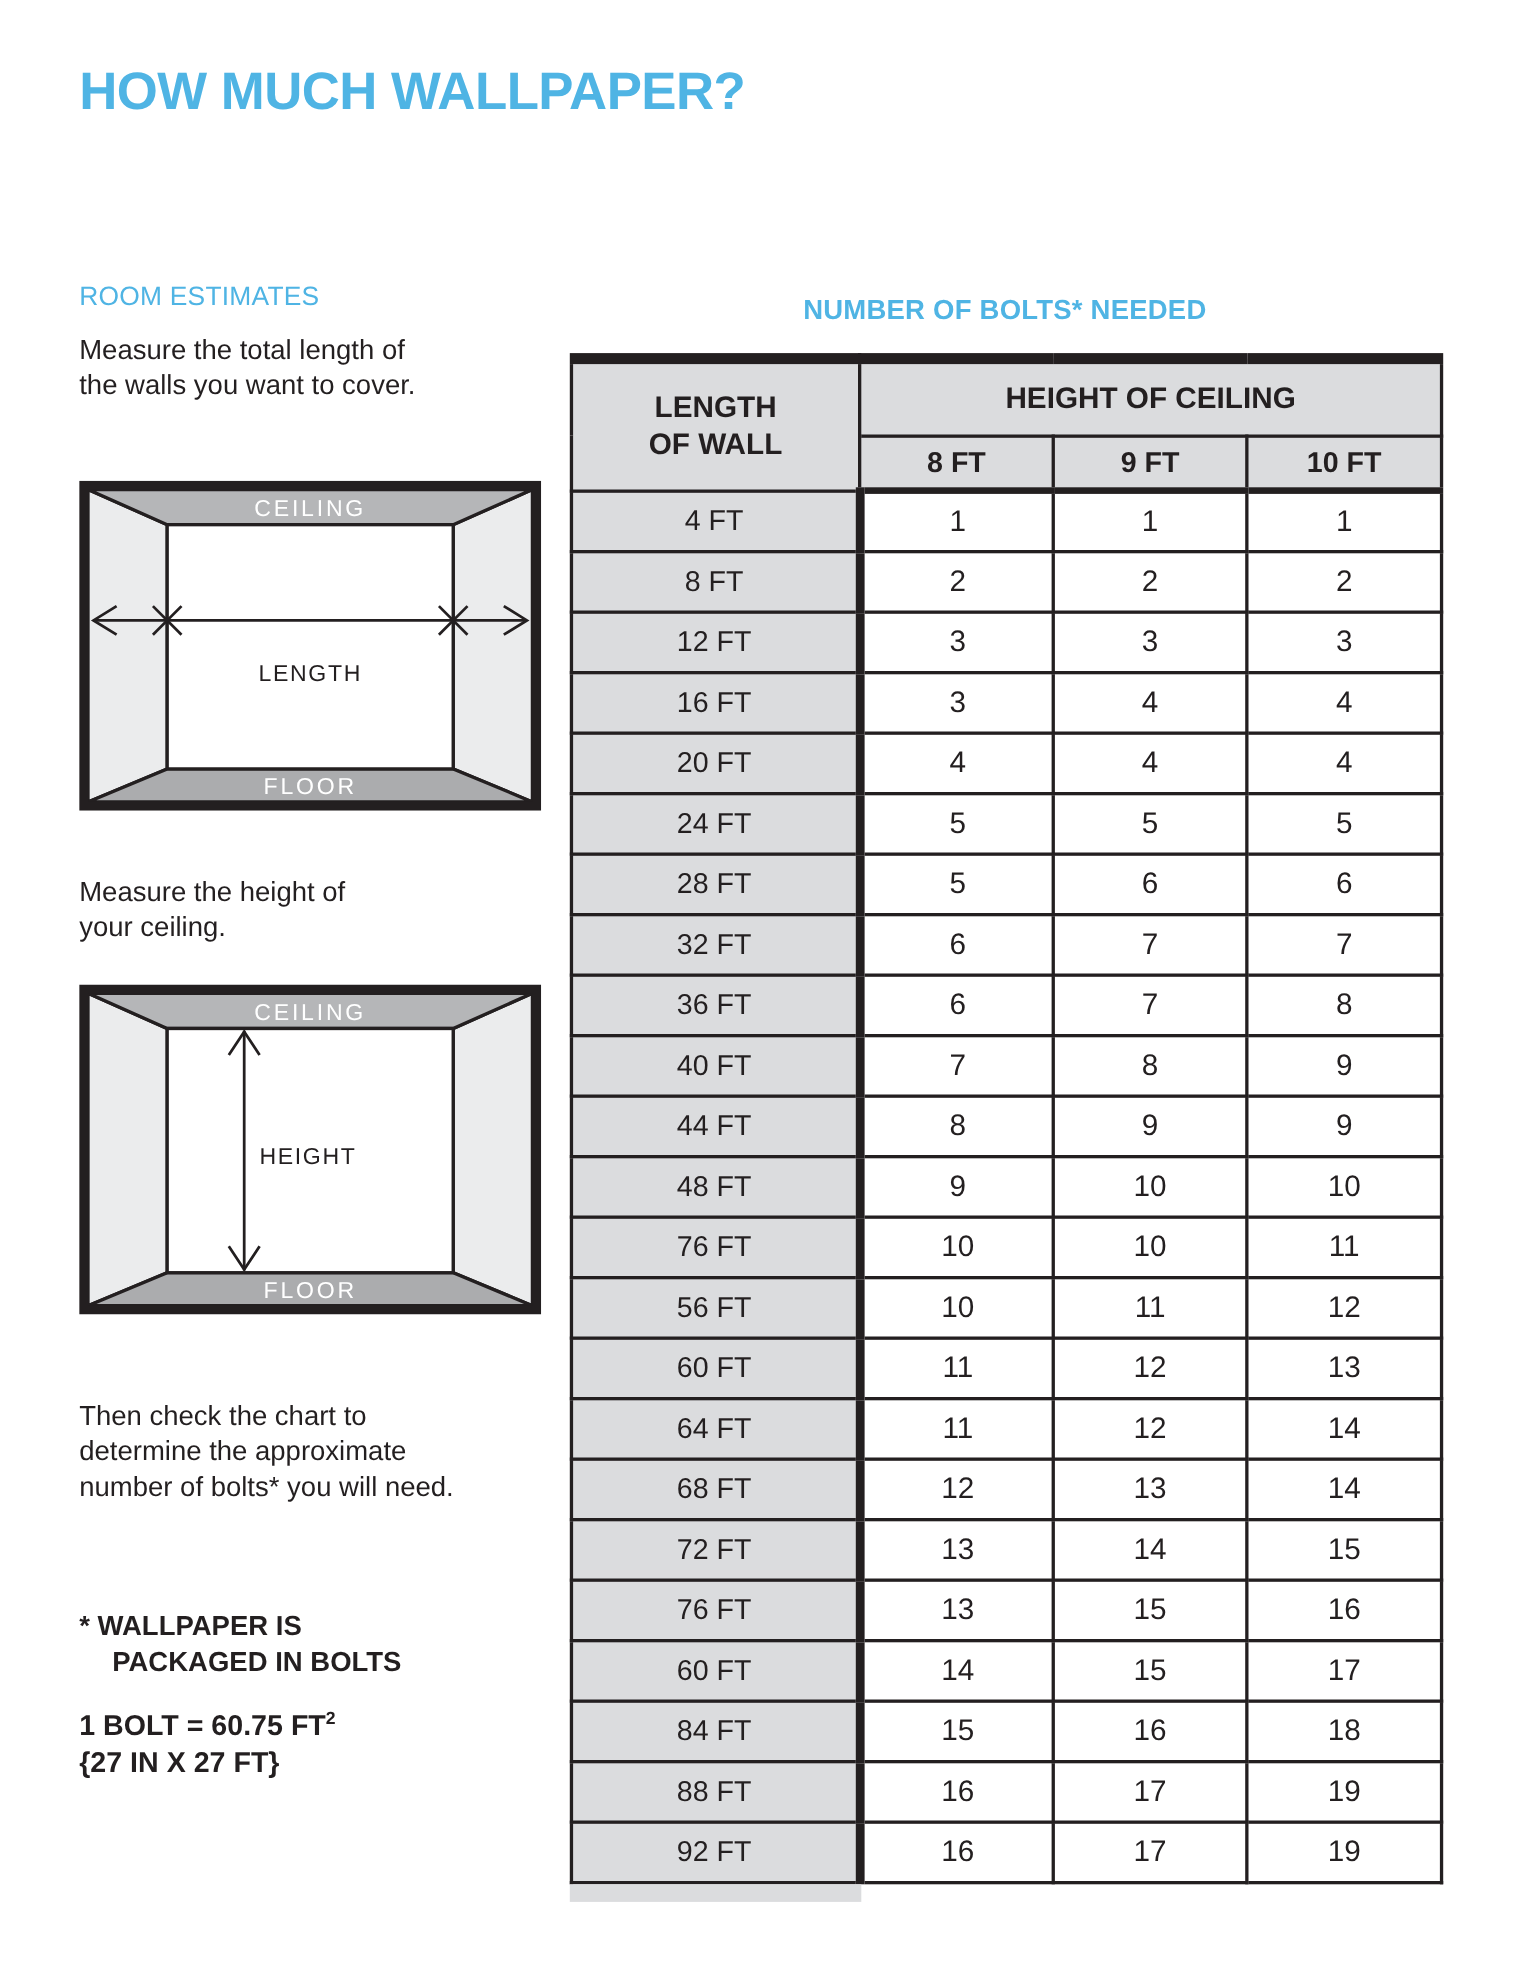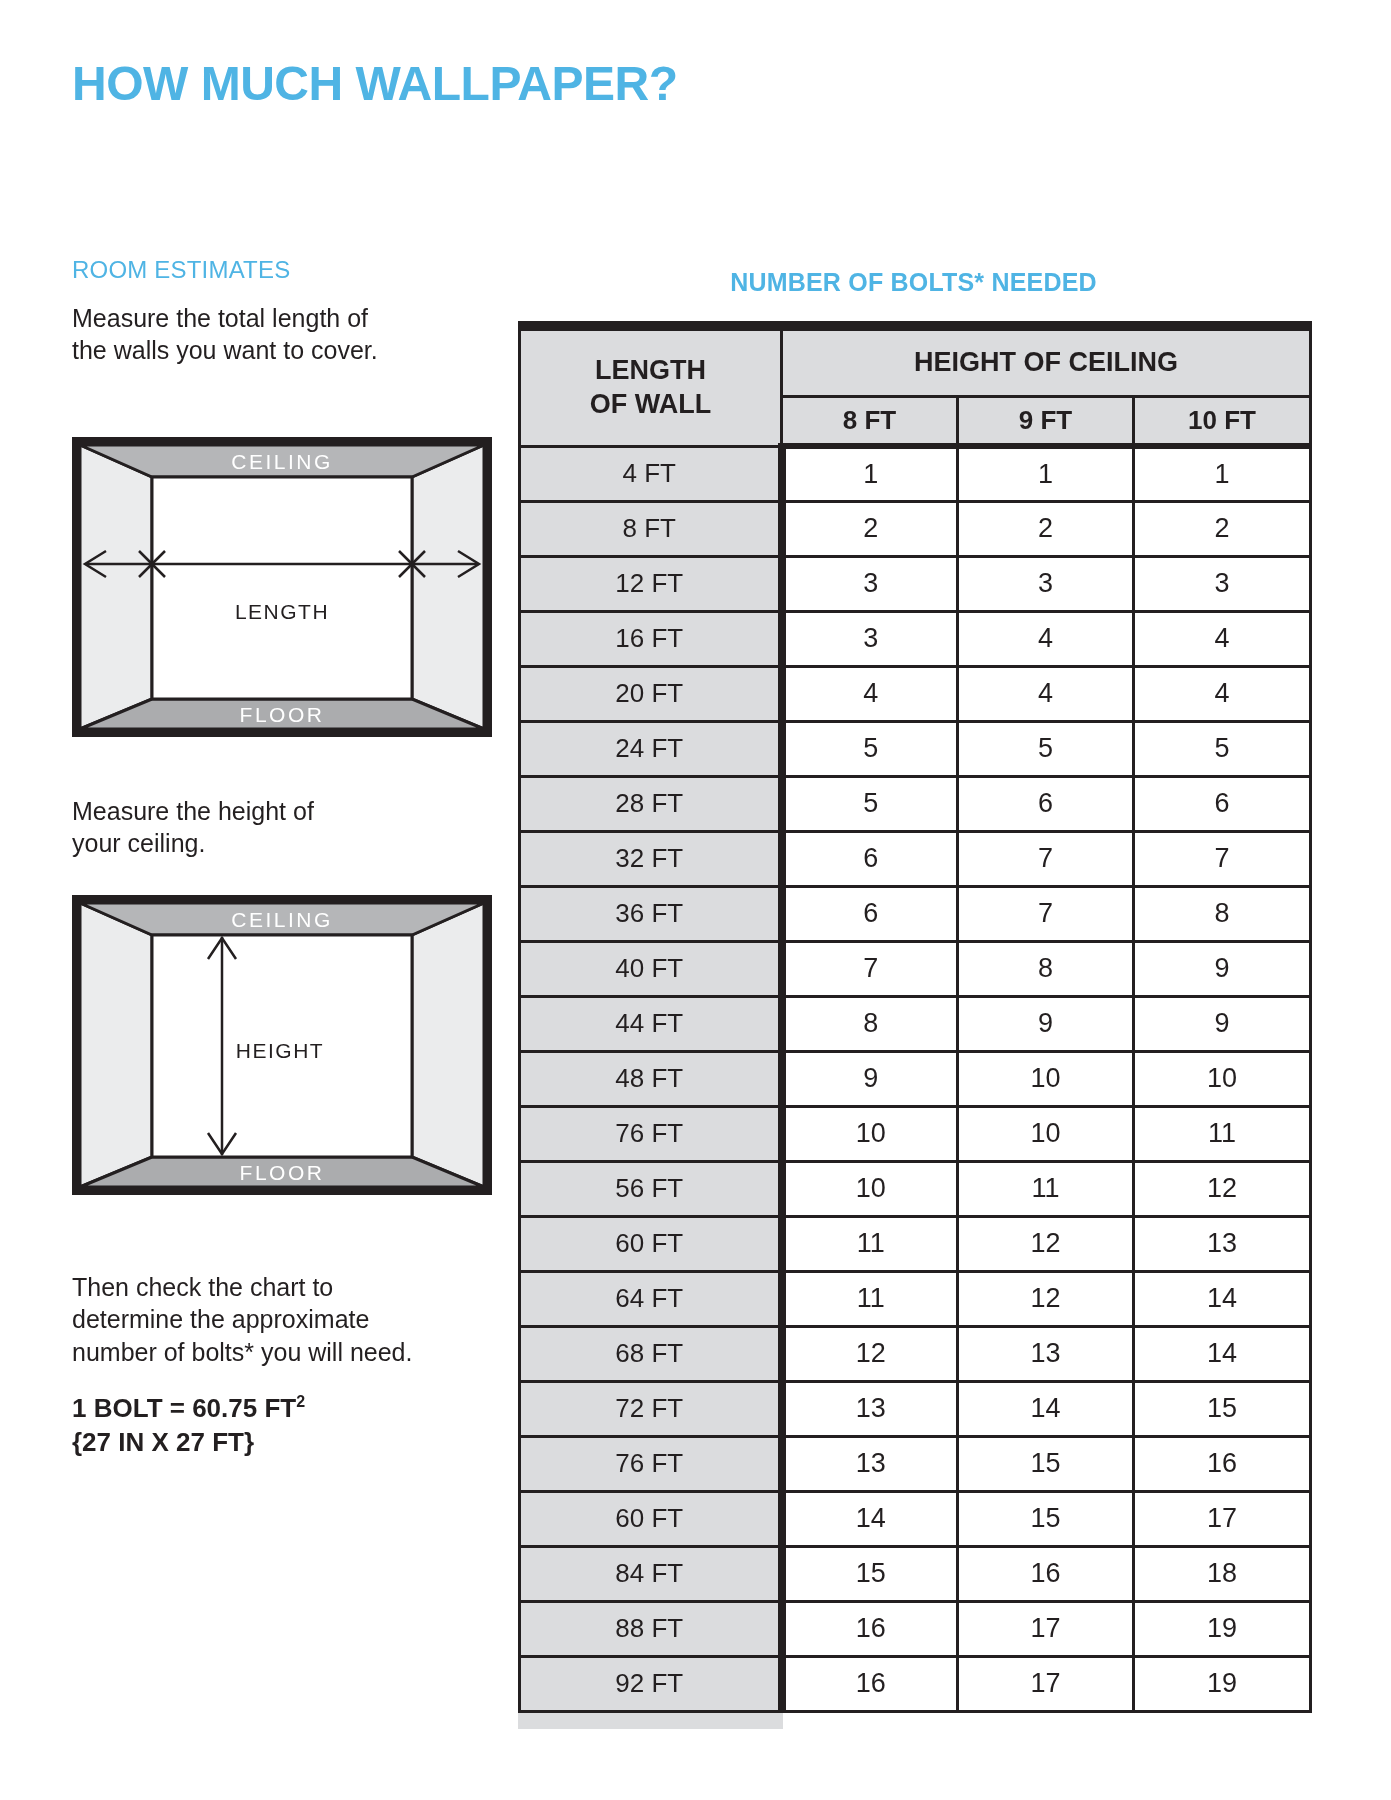--- a/index.html
+++ b/index.html
@@ -153,20 +153,24 @@
         <polyline points="136,238 150,259 164,238"></polyline>
       </g>
       <text class="svg-dim-label" x="208" y="163" text-anchor="middle">HEIGHT</text>
       <rect x="4" y="4" width="412" height="292" fill="none" stroke="var(--ink)" stroke-width="8"></rect>
     </svg>
 
     <p class="para para-3">Then check the chart to
 determine the approximate
 number of bolts* you will need.</p>
 
+    <div class="footnote">
+      <div>* WALLPAPER IS</div>
+      <div class="footnote-line2">PACKAGED IN BOLTS</div>
+    </div>
 
     <div class="bolt-spec">
       <div><span>1 BOLT = 60.75 FT</span><sup>2</sup></div>
       <div>{27 IN X 27 FT}</div>
     </div>
 
   </div>
 
   <div class="right-col">
 

